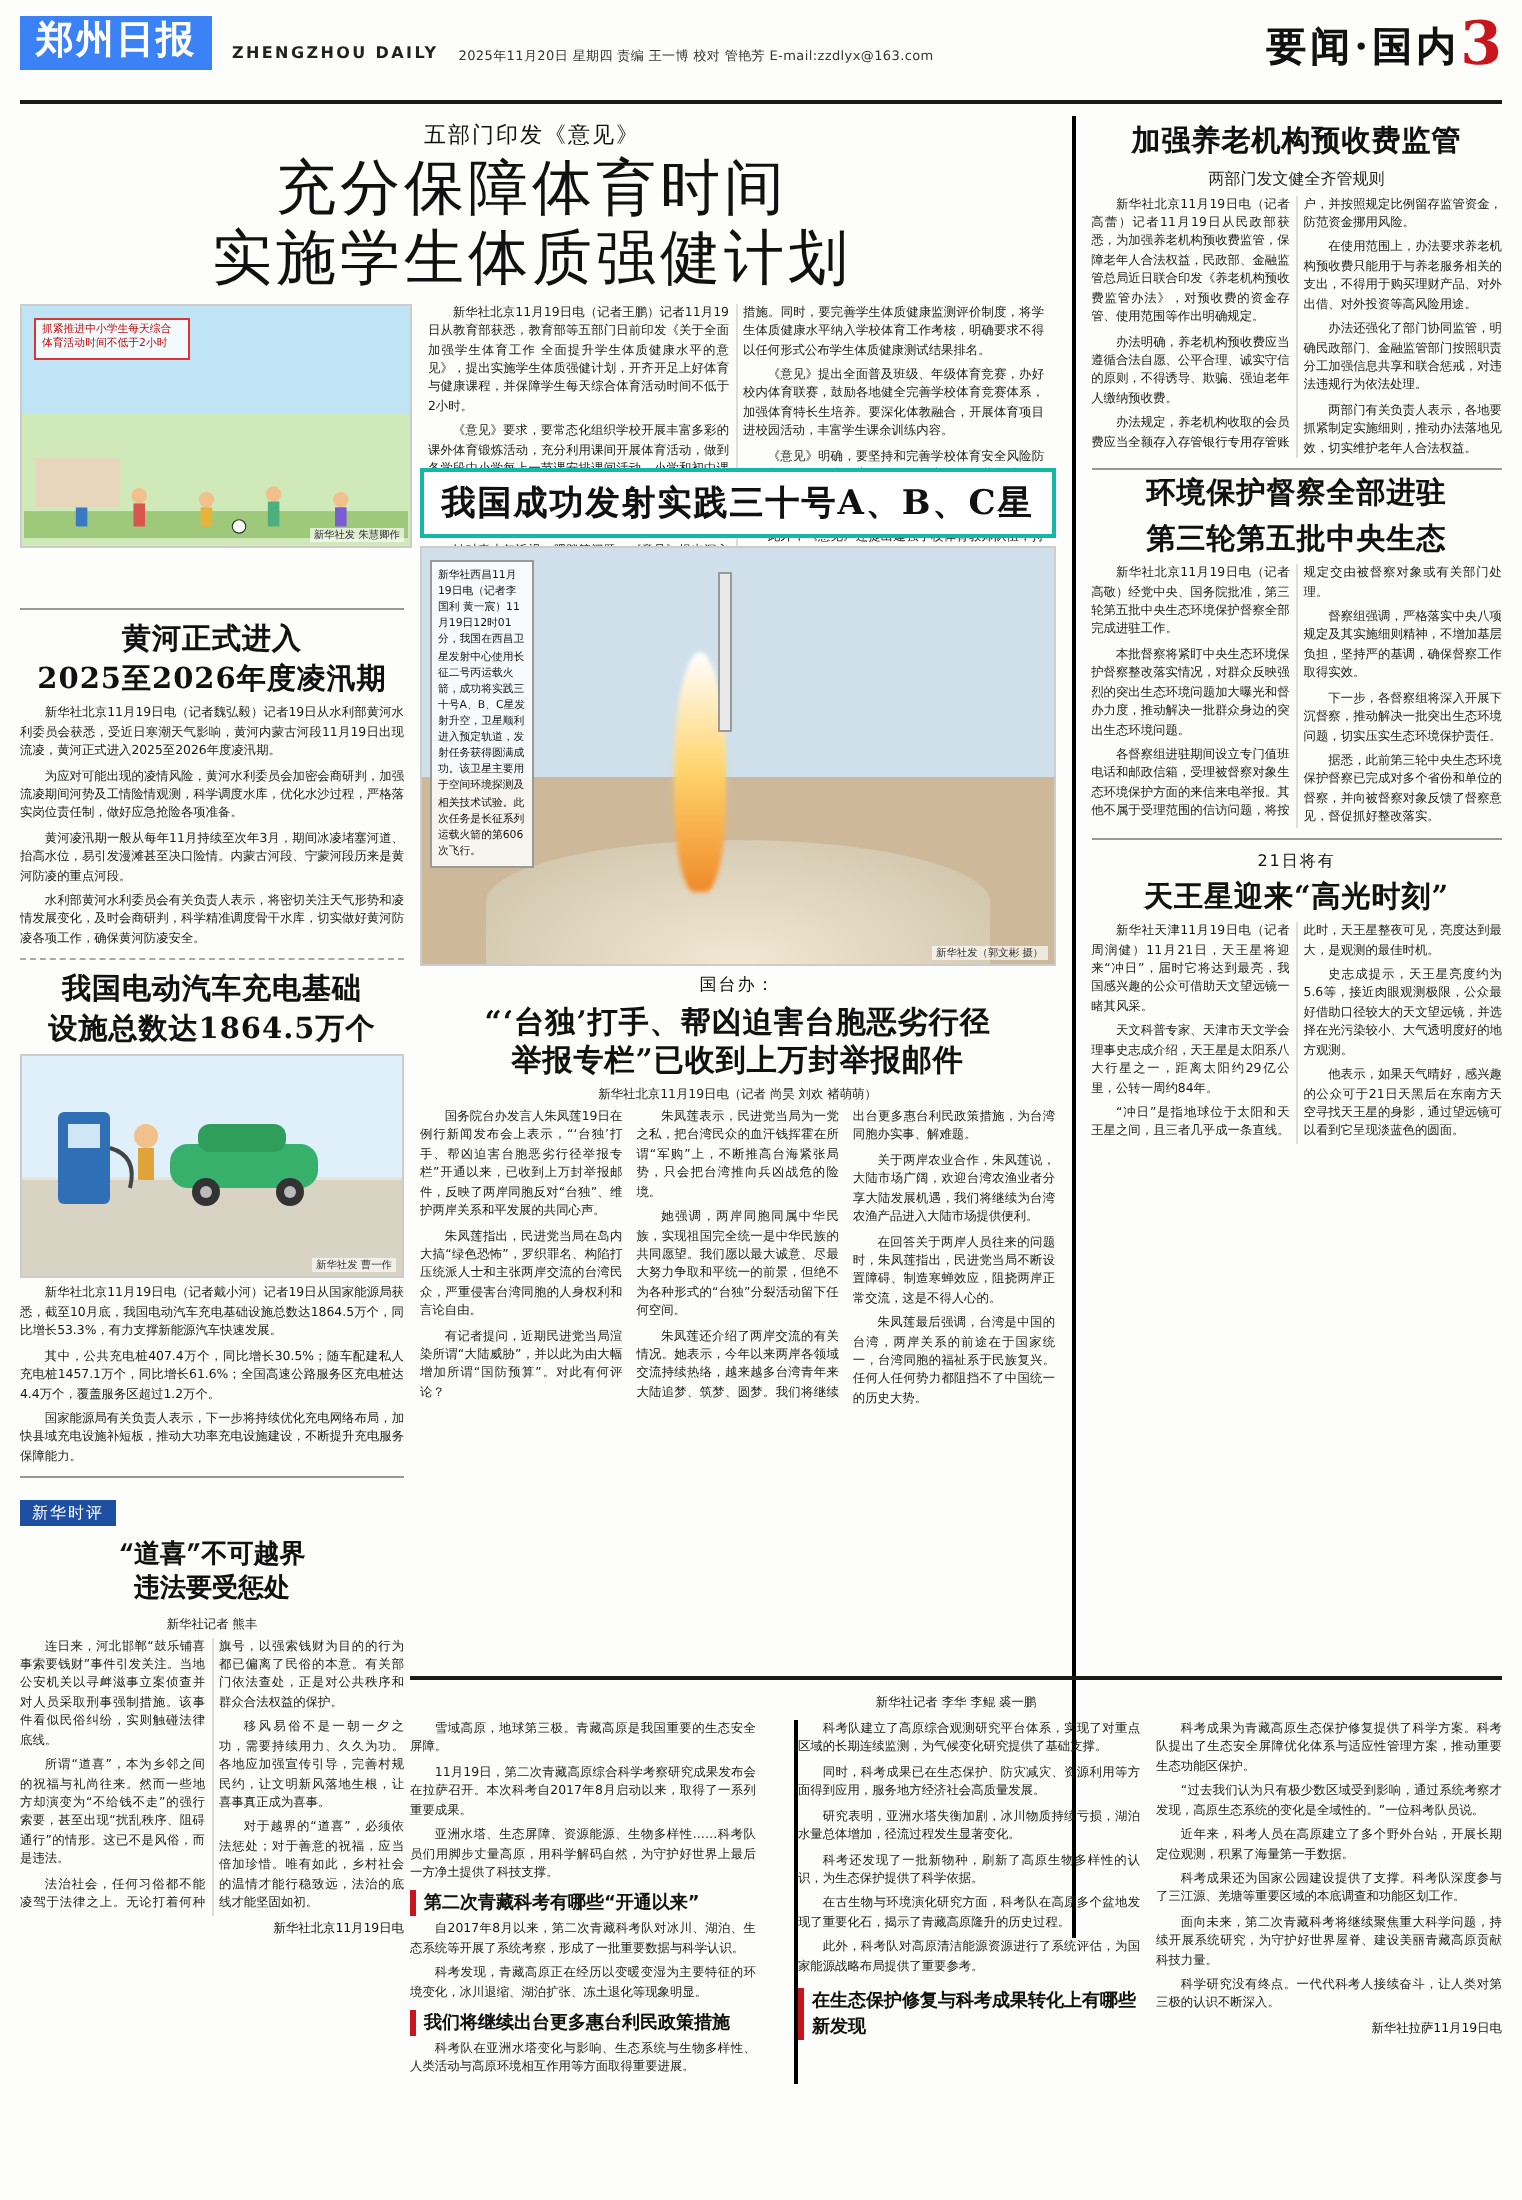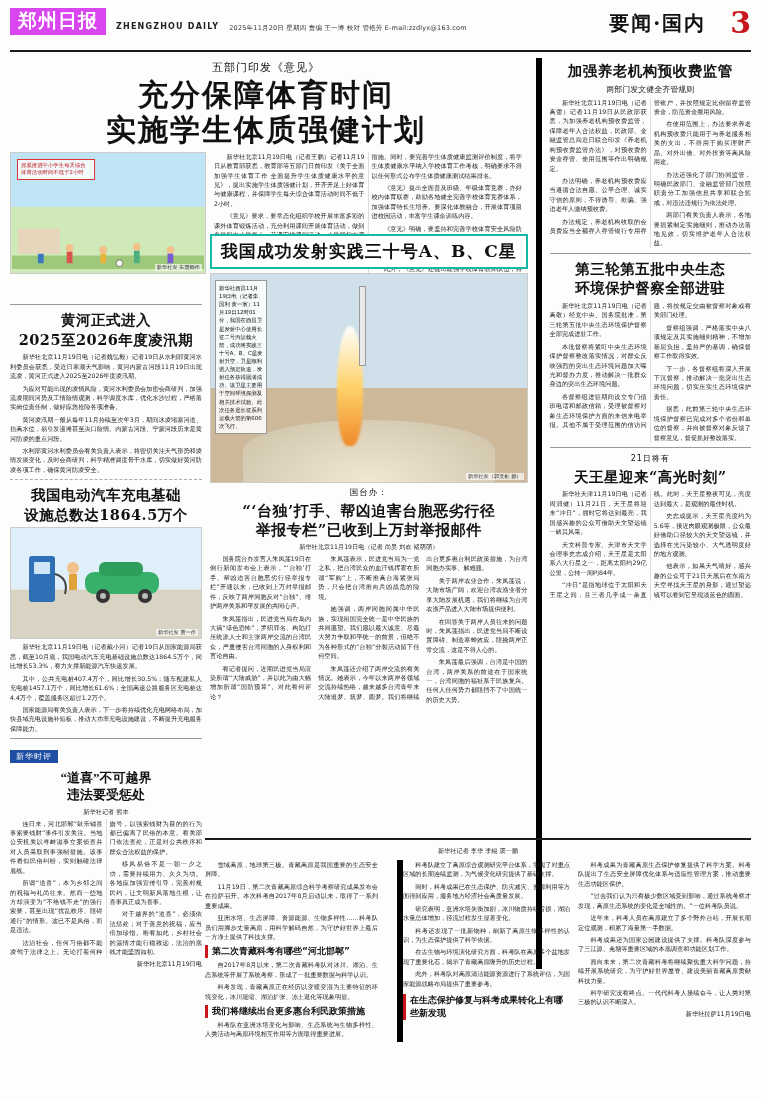--- a/index.html
+++ b/index.html
@@ -13,44 +13,44 @@
     overflow:hidden;
   }
   .page { width:761px; height:1100px; position:relative; padding:8px 10px; }
 
   
   .masthead {
     display:flex; align-items:flex-start; gap:10px;
     border-bottom:2px solid #1a1a1a; padding-bottom:4px; height:44px;
   }
   .logo {
-    background:#d946ef; color:#fff; font-weight:bold;
+    background:#3b82f6; color:#fff; font-weight:bold;
     font-size:19px; letter-spacing:1px; padding:3px 8px 4px;
     font-family:Liberation Serif, serif;
     line-height:1.05;
     text-align:right;
   }
   .logo-en { font-size:8px; letter-spacing:1.2px; color:#222; margin-top:14px; font-weight:bold;}
   .mast-meta { font-size:6.5px; color:#333; margin-top:16px; line-height:1.5; letter-spacing:.2px;}
-  .mast-right { margin-left:auto; display:flex; align-items:center; gap:24px; }
+  .mast-right { margin-left:auto; display:flex; align-items:center; gap:0; }
   .mast-section { font-size:20px; font-weight:bold; letter-spacing:2px;
     font-family:"DejaVu Serif","Liberation Serif",serif; }
   .mast-page { font-size:30px; font-weight:bold; color:#c8161d;
     font-family:"DejaVu Serif","Liberation Serif",serif; line-height:1; }
 
   
   .cols { display:flex; gap:8px; margin-top:6px; }
   .col-left  { width:192px; }
   .col-mid   { width:320px; }
   .col-right { width:217px; }
 
-  .rule-v { border-left:6px solid #000000; }
+  .rule-v { border-left:2px solid #000000; }
 
   h1.lead {
-    font-size:30px; font-weight:bold; text-align:center; line-height:1.18;
+    font-size:30px; font-weight:normal; text-align:center; line-height:1.18;
     font-family:"DejaVu Serif","Liberation Serif",serif;
     letter-spacing:2px; margin:2px 0 4px;
   }
   .kicker { text-align:center; font-size:11px; letter-spacing:1px; margin:2px 0; }
 
   h2 { font-size:14.5px; font-weight:bold; text-align:center; line-height:1.35;
        font-family:"DejaVu Serif","Liberation Serif",serif; margin:3px 0 3px; letter-spacing:.5px;}
   .subhead { font-size:8px; text-align:center; color:#222; margin:1px 0 3px; }
   .byline { font-size:6.2px; color:#222; margin:2px 0; }
   p.body { font-size:6.2px; line-height:1.52; text-align:justify; margin:0 0 3px;
@@ -95,21 +95,21 @@
 
   .tag-org { text-align:center; font-size:8.5px; margin:4px 0 1px; letter-spacing:1px; }
 
   h2.quote { font-size:15px; line-height:1.3; }
 
   .label-new {
     display:inline-block; background:#1f4fa3; color:#fff; font-size:8px;
     padding:1px 6px; letter-spacing:1px; margin:3px 0;
   }
   .review-title { font-size:13px; font-weight:bold; text-align:center; line-height:1.4;
-    font-family:Liberation Serif, serif; margin:3px 0;}
+    font-family:Liberation Mono, monospace; margin:3px 0;}
   .sign { font-size:6.2px; text-align:right; margin-top:2px;}
 
   
   .feature { margin-top:6px; border-top:2px solid #1a1a1a; padding-top:5px; }
   .feature h2 { font-size:19px; letter-spacing:1px; }
   .sub-h { font-size:9px; font-weight:bold; margin:4px 0 2px; border-left:3px solid #c8161d; padding-left:4px;}
 
   
   .center { text-align:center; }
   .kids { position:absolute; bottom:4px; left:0; width:100%; height:48px; }
@@ -269,22 +269,22 @@
           <p class="body">办法规定，养老机构收取的会员费应当全额存入存管银行专用存管账户，并按照规定比例留存监管资金，防范资金挪用风险。</p>
           <p class="body">在使用范围上，办法要求养老机构预收费只能用于与养老服务相关的支出，不得用于购买理财产品、对外出借、对外投资等高风险用途。</p>
           <p class="body">办法还强化了部门协同监管，明确民政部门、金融监管部门按照职责分工加强信息共享和联合惩戒，对违法违规行为依法处理。</p>
           <p class="body">两部门有关负责人表示，各地要抓紧制定实施细则，推动办法落地见效，切实维护老年人合法权益。</p>
         </div>
       </div>
 
       <div class="hr"></div>
 
       <div>
+        <h2 style="margin-top:-3px">环境保护督察全部进驻</h2>
         <h2>第三轮第五批中央生态</h2>
-        <h2 style="margin-top:-3px">环境保护督察全部进驻</h2>
         <div class="twocol">
           <p class="body">新华社北京11月19日电（记者 高敬）经党中央、国务院批准，第三轮第五批中央生态环境保护督察全部完成进驻工作。</p>
           <p class="body">本批督察将紧盯中央生态环境保护督察整改落实情况，对群众反映强烈的突出生态环境问题加大曝光和督办力度，推动解决一批群众身边的突出生态环境问题。</p>
           <p class="body">各督察组进驻期间设立专门值班电话和邮政信箱，受理被督察对象生态环境保护方面的来信来电举报。其他不属于受理范围的信访问题，将按规定交由被督察对象或有关部门处理。</p>
           <p class="body">督察组强调，严格落实中央八项规定及其实施细则精神，不增加基层负担，坚持严的基调，确保督察工作取得实效。</p>
           <p class="body">下一步，各督察组将深入开展下沉督察，推动解决一批突出生态环境问题，切实压实生态环境保护责任。</p>
           <p class="body">据悉，此前第三轮中央生态环境保护督察已完成对多个省份和单位的督察，并向被督察对象反馈了督察意见，督促抓好整改落实。</p>
         </div>
       </div>
 
@@ -305,21 +305,21 @@
   </div>
 
   <div class="feature" style="position:absolute; left:205px; top:832px; width:546px;">
     <div class="byline center">新华社记者 李华 李鲲 裘一鹏</div>
 
     <div style="display:flex; gap:8px; margin-top:4px;">
       <div style="width:176px;">
         <p class="body">雪域高原，地球第三极。青藏高原是我国重要的生态安全屏障。</p>
         <p class="body">11月19日，第二次青藏高原综合科学考察研究成果发布会在拉萨召开。本次科考自2017年8月启动以来，取得了一系列重要成果。</p>
         <p class="body">亚洲水塔、生态屏障、资源能源、生物多样性……科考队员们用脚步丈量高原，用科学解码自然，为守护好世界上最后一方净土提供了科技支撑。</p>
-        <div class="sub-h">第二次青藏科考有哪些“河北邯郸”</div>
+        <div class="sub-h">第二次青藏科考有哪些“开通以来”</div>
         <p class="body">自2017年8月以来，第二次青藏科考队对冰川、湖泊、生态系统等开展了系统考察，形成了一批重要数据与科学认识。</p>
         <p class="body">科考发现，青藏高原正在经历以变暖变湿为主要特征的环境变化，冰川退缩、湖泊扩张、冻土退化等现象明显。</p>
         <div class="sub-h">我们将继续出台更多惠台利民政策措施</div>
         <p class="body">科考队在亚洲水塔变化与影响、生态系统与生物多样性、人类活动与高原环境相互作用等方面取得重要进展。</p>
       </div>
 
       <div style="width:176px;margin-left:11px;" class="rule-v" style2="">
         <p class="body">科考队建立了高原综合观测研究平台体系，实现了对重点区域的长期连续监测，为气候变化研究提供了基础支撑。</p>
         <p class="body">同时，科考成果已在生态保护、防灾减灾、资源利用等方面得到应用，服务地方经济社会高质量发展。</p>
         <p class="body">研究表明，亚洲水塔失衡加剧，冰川物质持续亏损，湖泊水量总体增加，径流过程发生显著变化。</p>

